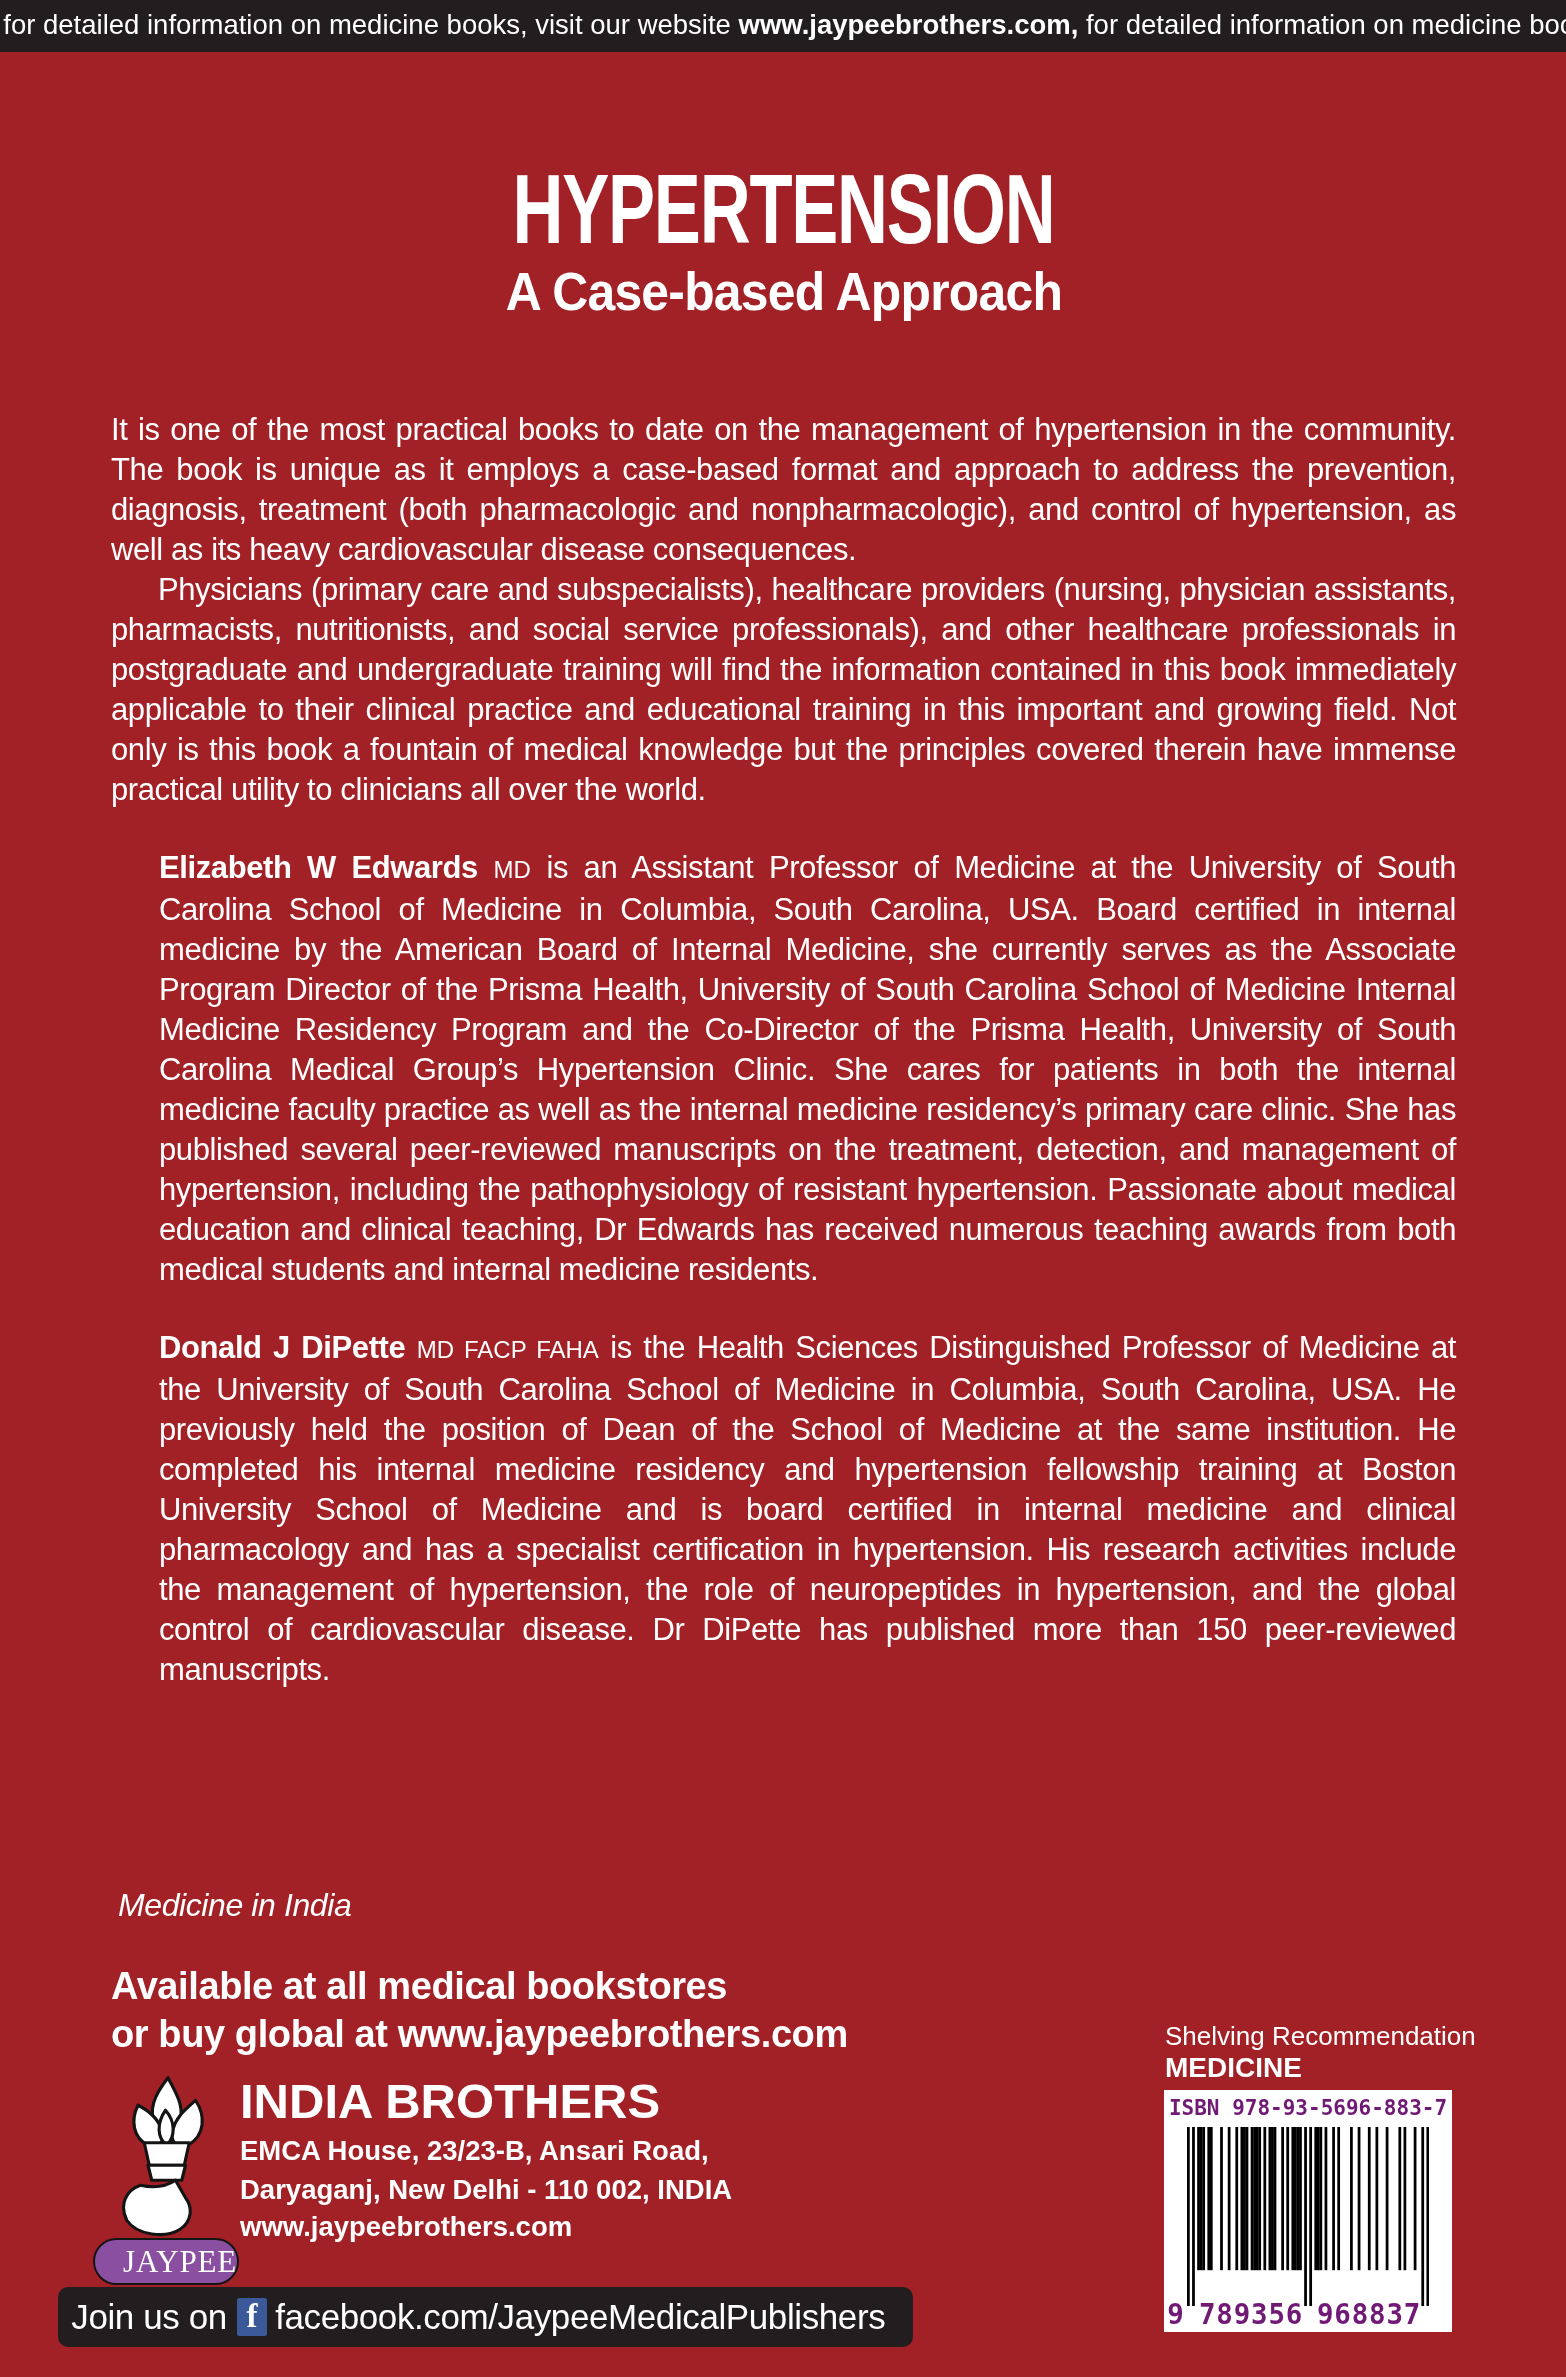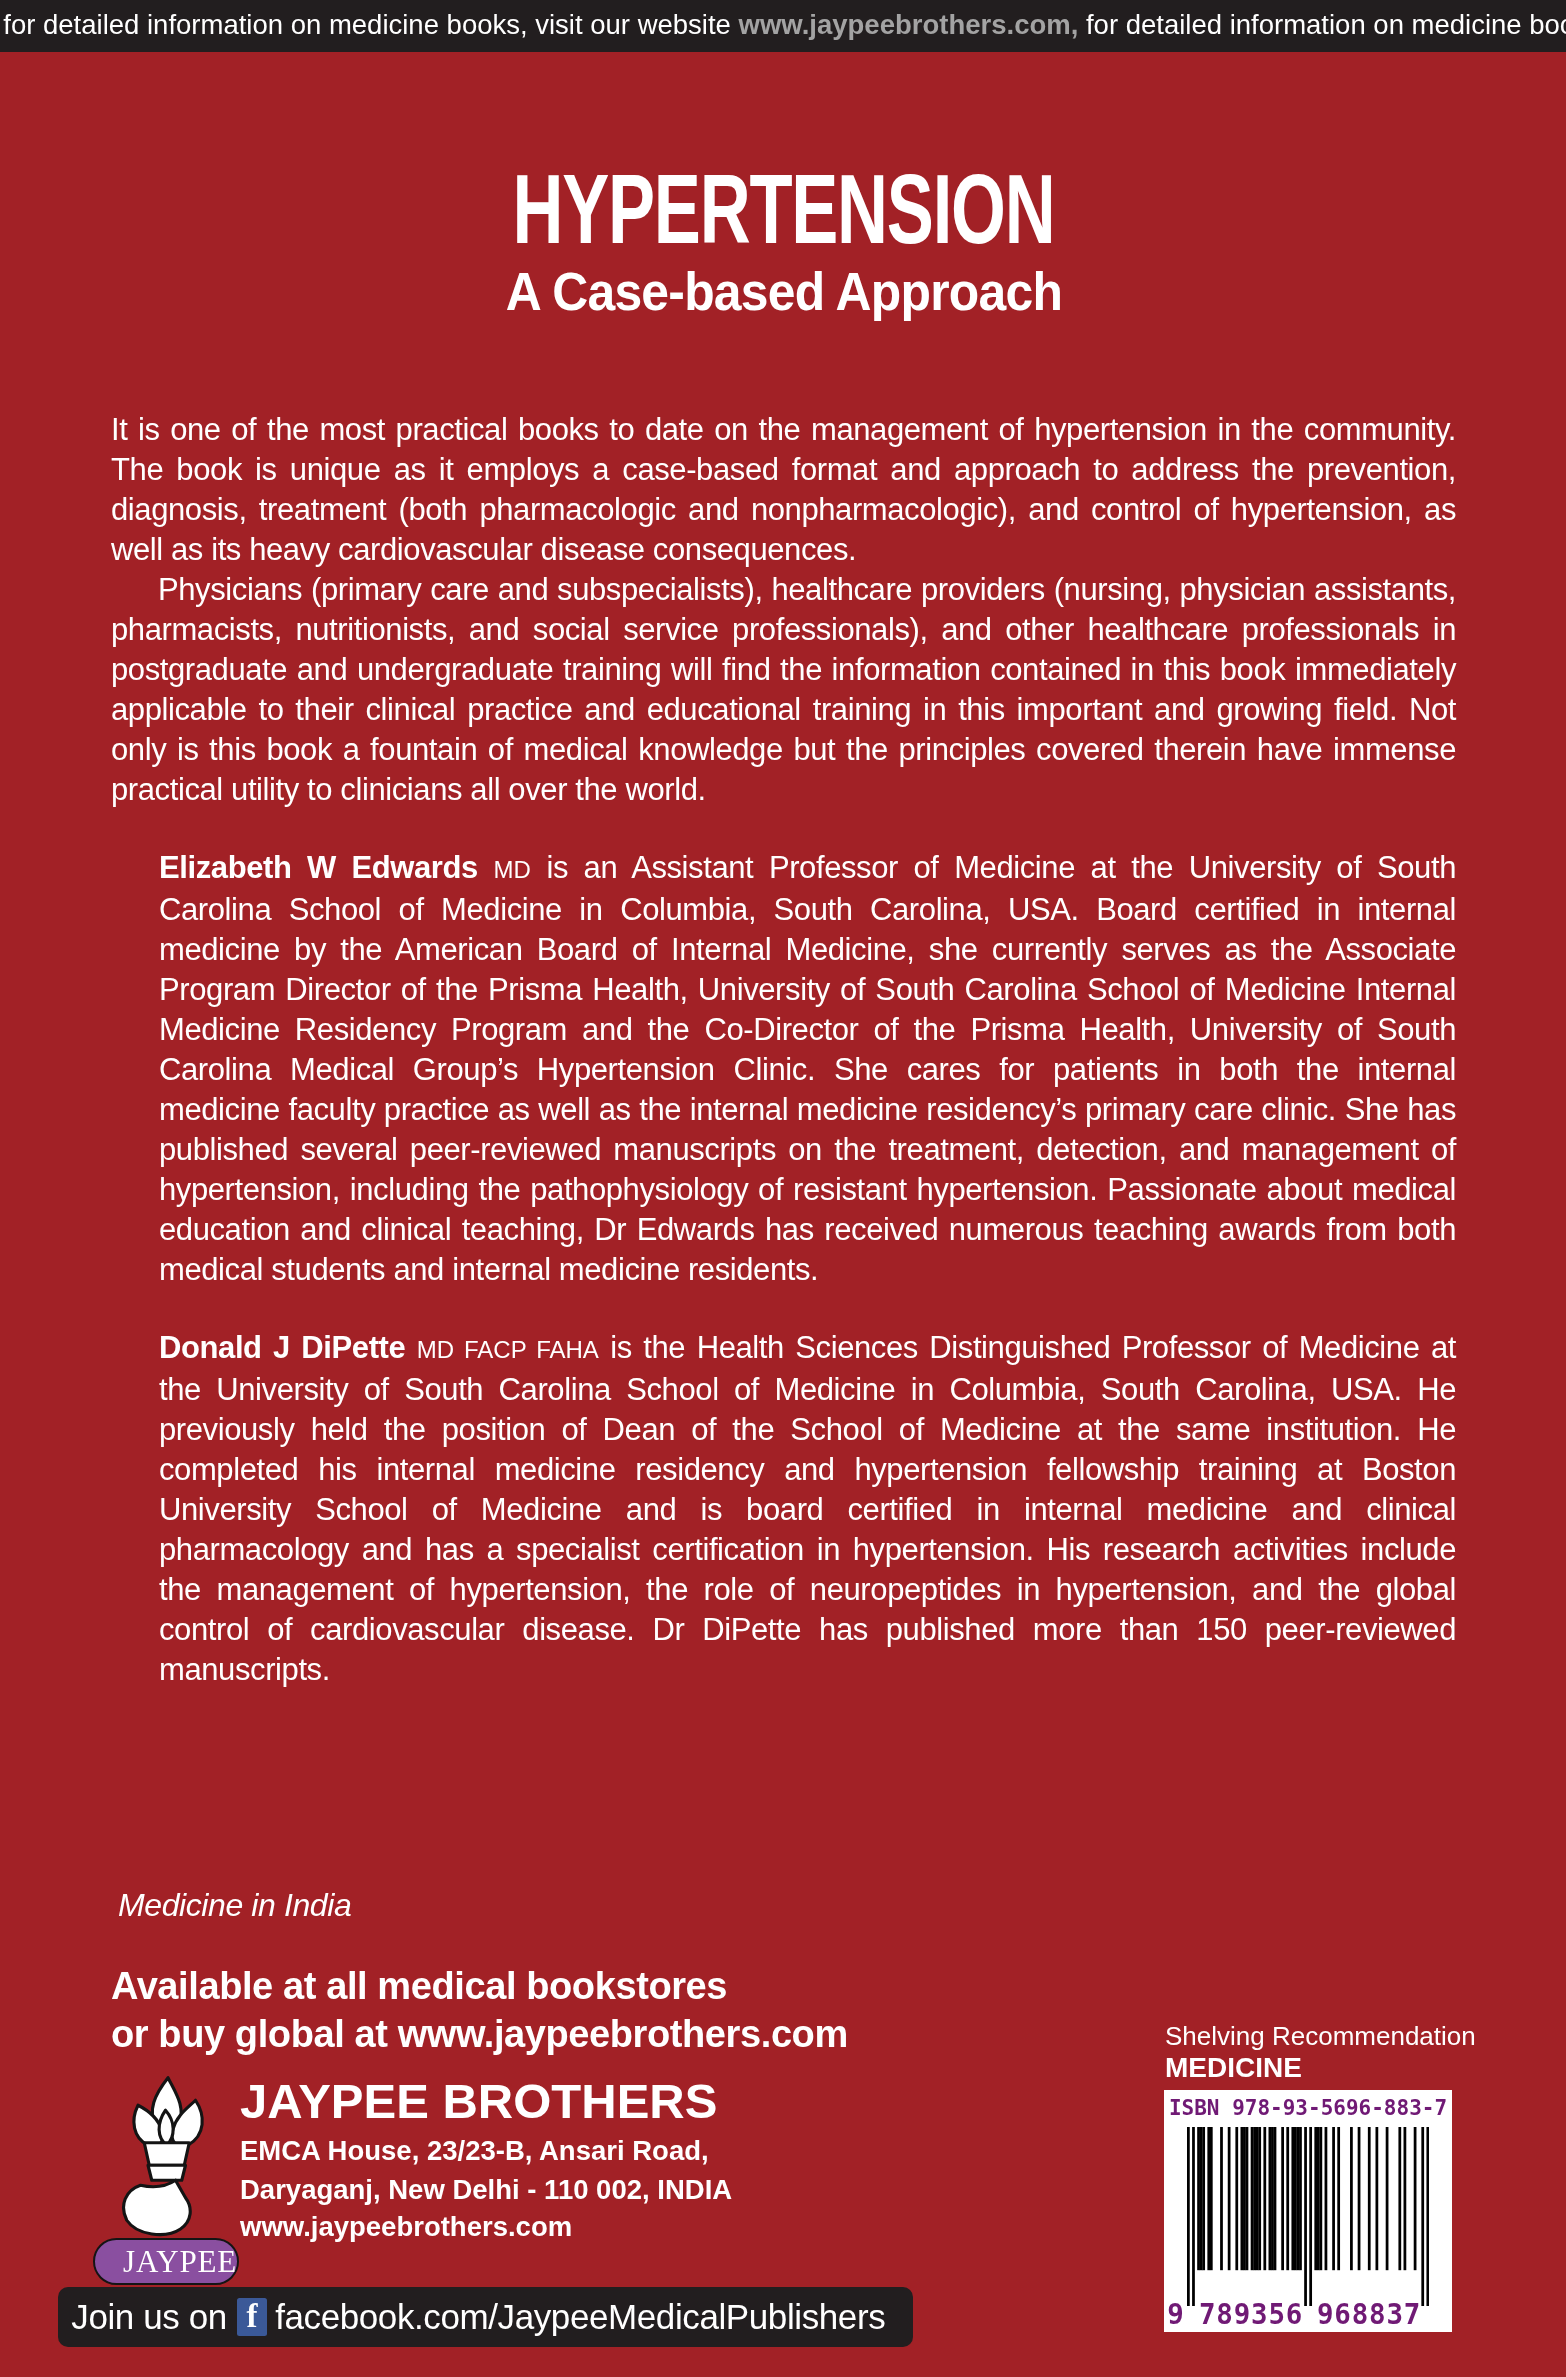--- a/index.html
+++ b/index.html
@@ -13,21 +13,21 @@
   }
   
   .top-banner{
     position:absolute;top:0;left:0;width:100%;height:52px;
     background:#221e1f;
     font-size:27.5px;line-height:50px;
     white-space:nowrap;overflow:hidden;
     padding-left:3.3px;box-sizing:border-box;
     color:#fff;
   }
-  .banner-link{color:#a3a3a3;font-weight:bold;}
+  .banner-link{color:#ffffff;font-weight:bold;}
   
   .title-wrap{position:absolute;top:160px;left:0;width:100%;text-align:center;}
   .title-main{
     display:inline-block;
     font-size:98px;font-weight:bold;line-height:1.0;
     letter-spacing:-1.7px;
     transform:scaleX(0.72);
   }
   .title-sub{
     display:inline-block;
@@ -145,21 +145,21 @@
         <path d="M50 28 C43 38 43 50 51 56 C58 49 58 37 50 28 Z"></path>
         <path d="M33 54 L69 54 L65 72 L37 72 Z"></path>
         <path d="M36 72 L66 72 L63 84 L39 84 Z"></path>
         <path d="M30 88 C18 92 13 104 19 116 C27 128 50 131 62 123 C71 117 72 106 66 98 L58 84 C49 90 39 90 30 88 Z"></path>
       </g>
     </svg>
     <div class="pill">JAYPEE</div>
   </div>
 
   <div class="publisher">
-    <span class="pub-name">JAYPEE BROTHERS</span>
+    <span class="pub-name">INDIA BROTHERS</span>
     <span class="pub-addr">EMCA House, 23/23-B, Ansari Road,</span>
     <span class="pub-addr">Daryaganj, New Delhi - 110 002, INDIA</span>
     <span class="pub-web">www.jaypeebrothers.com</span>
   </div>
 
   <div class="fb-bar">
     <span>Join us on</span>
     <span class="fb-f">f</span>
     <span>facebook.com/JaypeeMedicalPublishers</span>
   </div>

